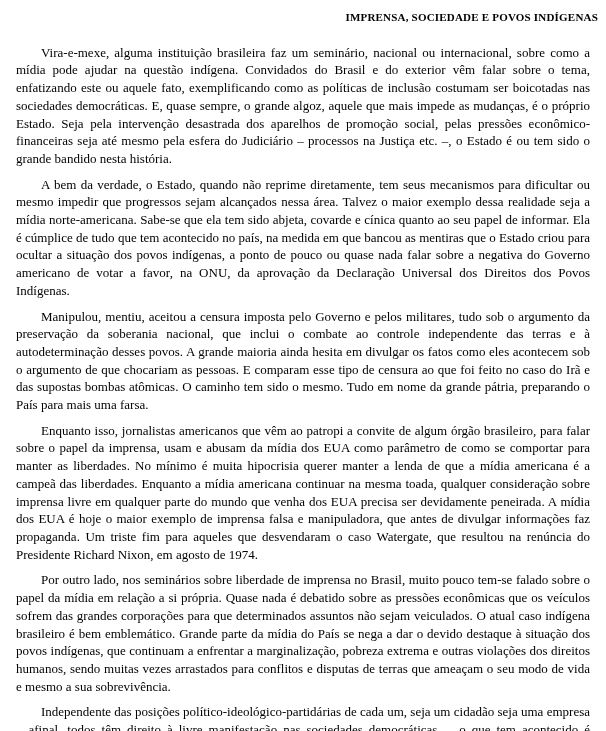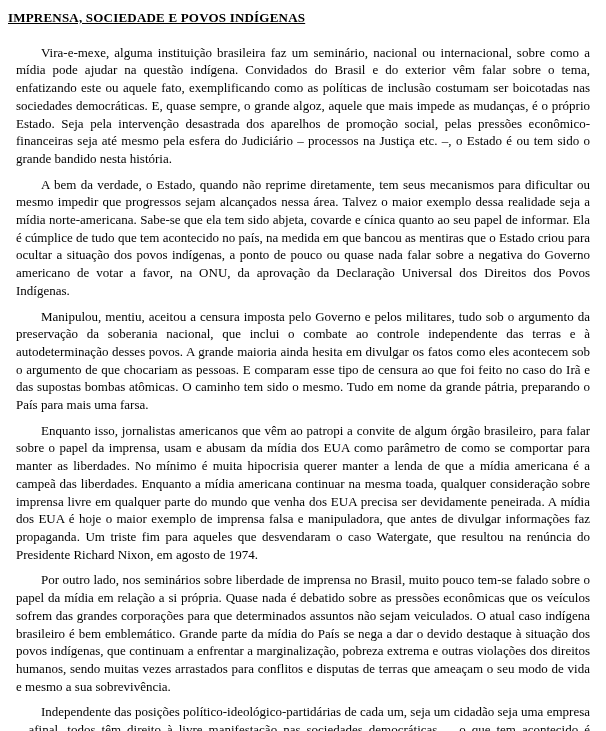--- a/index.html
+++ b/index.html
@@ -13,25 +13,24 @@
     box-sizing: border-box;
     background: #ffffff;
     padding: 5px 8px 6px 8px;
     font-family: "Liberation Serif", "DejaVu Serif", serif;
     font-size: 13px;
     line-height: 17.7px;
     color: #000000;
   }
   .title {
     margin: 4px 0 17px 0;
-    text-align: left;
-    font-size: 13px;
+    text-align: right;
+    font-size: 11px;
     font-weight: bold;
     letter-spacing: 0.2px;
-    text-decoration: underline;
   }
   .para {
     margin: 8px;
     text-align: justify;
     text-indent: 25px;
   }
   .italic { }
 </style>
 </head>
 <body>

